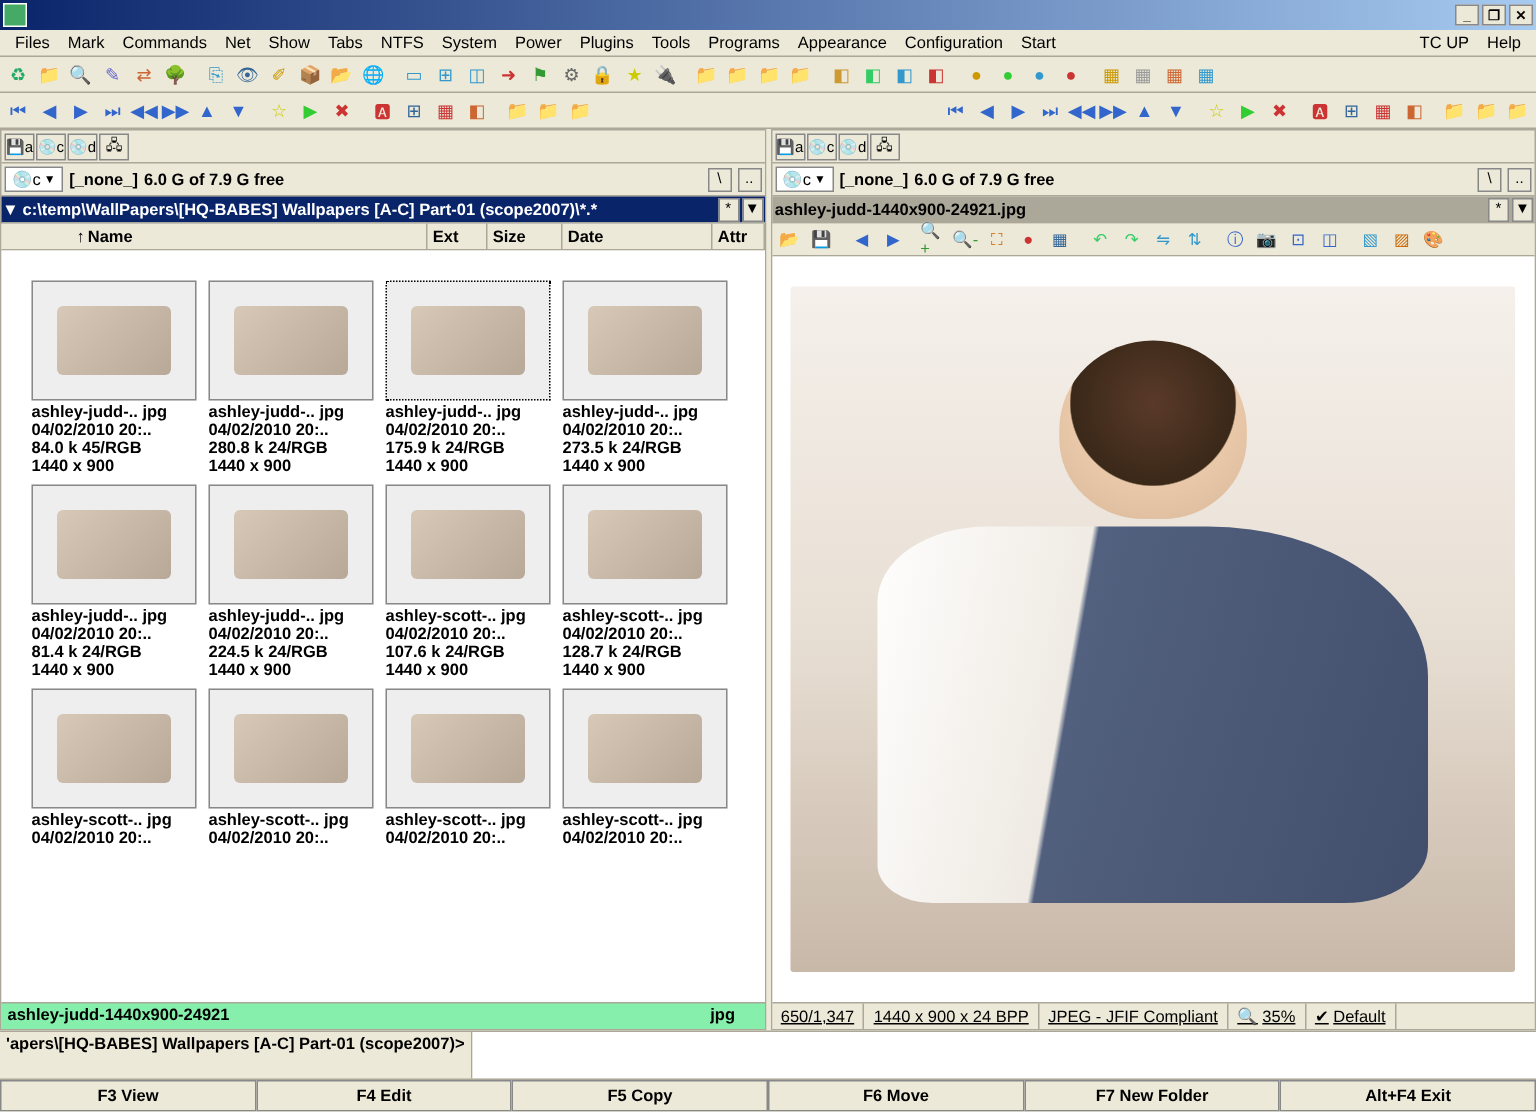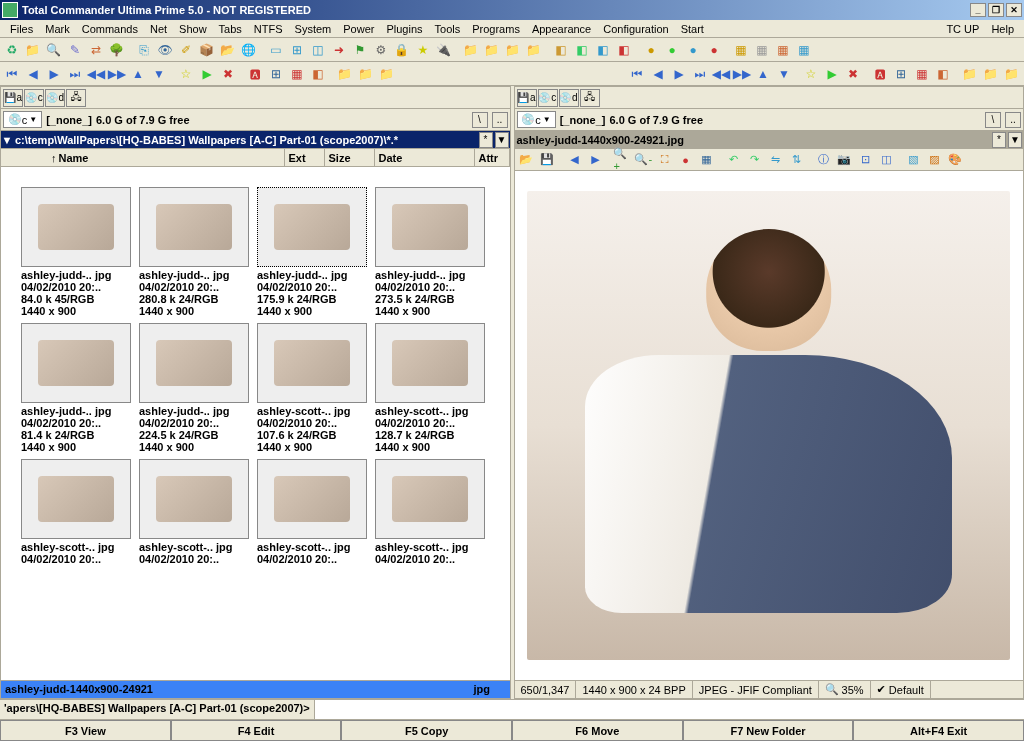--- a/index.html
+++ b/index.html
@@ -39,45 +39,44 @@
 .ch.size { width:50px; }
 .ch.date { width:100px; }
 .ch.attr { width:35px; }
 .thumb-area { flex:1; background:#fff; overflow:auto; padding:20px; display:flex; flex-wrap:wrap; gap:6px 8px; align-content:flex-start; }
 .thumb { width:110px; display:flex; flex-direction:column; font-size:11px; font-weight:bold; cursor:pointer; }
 .thumb-img { width:110px; height:80px; border:1px solid #888; background:#eee; display:flex; align-items:center; justify-content:center; position:relative; margin-bottom:2px; }
 .thumb.sel .thumb-img { border:1px dotted #000; }
 .thumb-img::after { content:""; position:absolute; width:70%; height:60%; background:linear-gradient(135deg,#d8c8b8,#b8a898); border-radius:4px; }
 .thumb .tname { white-space:nowrap; overflow:hidden; }
 .thumb .tinfo { font-weight:bold; }
-.status-row { height:18px; display:flex; border-top:1px solid #aca899; background:#3b82f6; font-weight:bold; }
+.status-row { height:18px; display:flex; border-top:1px solid #aca899; background:#86efac; font-weight:bold; }
 .status-row .sname { flex:1; padding:2px 4px; }
 .status-row .sext { width:40px; padding:2px 4px; }
 .viewer-toolbar { height:22px; display:flex; align-items:center; padding:1px 2px; gap:1px; border-bottom:1px solid #aca899; background:#ece9d8; }
 .vicon { width:20px; height:18px; display:flex; align-items:center; justify-content:center; font-size:12px; cursor:pointer; border:1px solid transparent; }
 .viewer-area { flex:1; background:#fff; display:flex; align-items:center; justify-content:center; overflow:hidden; position:relative; }
 .viewer-img { width:95%; height:92%; background:linear-gradient(to bottom, #f5f0eb 0%, #e8dfd4 50%, #c8b8a8 100%); position:relative; border-radius:2px; }
 .viewer-img::before { content:""; position:absolute; top:8%; left:50%; transform:translateX(-50%); width:26%; height:26%; background:radial-gradient(circle at 50% 35%, #5a3a2a 0%, #3a2818 55%, #e8c8a8 56%, #d8b898 100%); border-radius:50% 50% 45% 45%; }
 .viewer-img::after { content:""; position:absolute; top:35%; left:12%; width:76%; height:55%; background:linear-gradient(100deg,#fff 0%, #f0ece5 35%, #4a5a7a 36%, #3a4868 100%); border-radius:20% 40% 15% 10%; opacity:0.95; }
 .viewer-status { height:18px; display:flex; border-top:1px solid #aca899; background:#ece9d8; }
-.vscell { border-right:1px solid #aca899; padding:2px 6px; display:flex; align-items:center; gap:3px; }
-.prompt-row { height:20px; display:flex; border-top:1px solid #aca899; background:#ece9d8; }
+.vscell { border-right:1px solid #aca899; padding:2px 6px; display:flex; align-items:center; gap:3px;text-decoration:underline; }
+.prompt-row { height:32px; display:flex; border-top:1px solid #aca899; background:#ece9d8; }
 .prompt-label { padding:2px 4px; font-weight:bold; background:#ece9d8; border-right:1px solid #aca899; white-space:nowrap; overflow:hidden; max-width:50%; }
 .prompt-input { flex:1; background:#fff; border:none; padding:2px; }
 .fn-bar { height:22px; display:flex; border-top:1px solid #aca899; }
 .fn-btn { flex:1; border:1px solid #888; background:#ece9d8; display:flex; align-items:center; justify-content:center; font-weight:bold; cursor:pointer; }
 .mid-divider { width:3px; background:#ece9d8; cursor:col-resize; }
 .arrow-up::before { content:"↑"; margin-right:2px; }
 </style>
 </head>
 <body>
 
 <div class="titlebar">
   <div class="title-icon"></div>
-  <span>Total Commander Ultima Prime 5.0 - NOT REGISTERED</span>
   <div class="spacer"></div>
   <div class="winbtn">_</div>
   <div class="winbtn">❐</div>
   <div class="winbtn">✕</div>
 </div>
 
 <div class="menubar">
   <span class="menu-item">Files</span>
   <span class="menu-item">Mark</span>
   <span class="menu-item">Commands</span>

